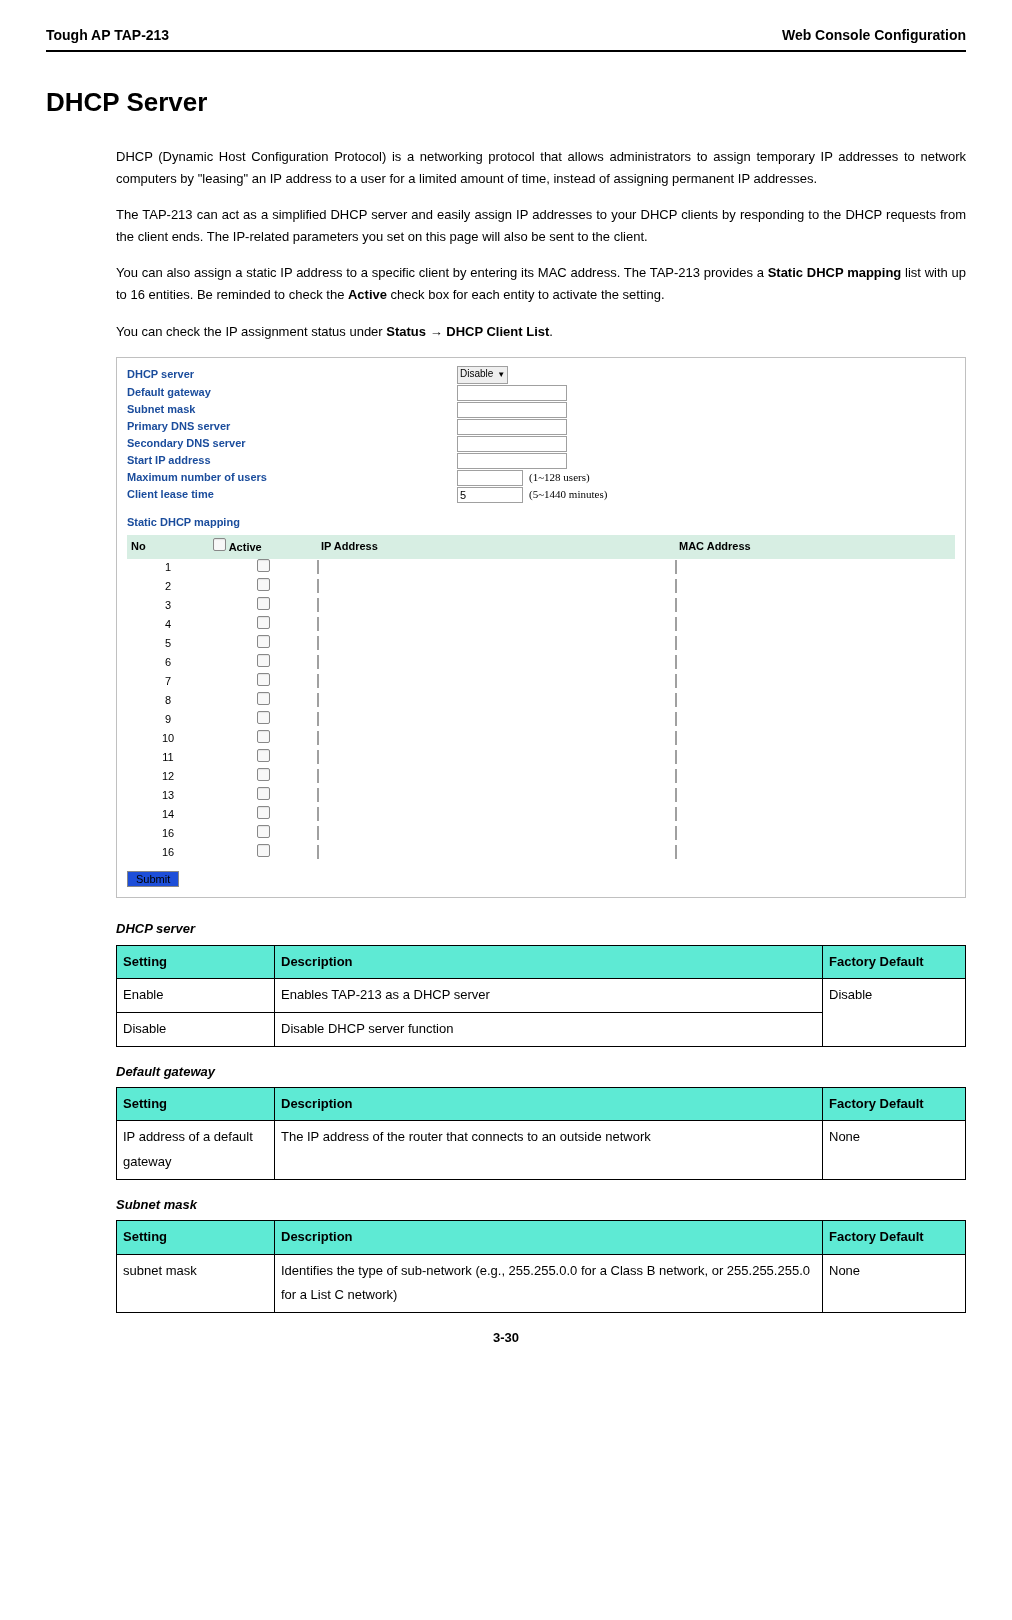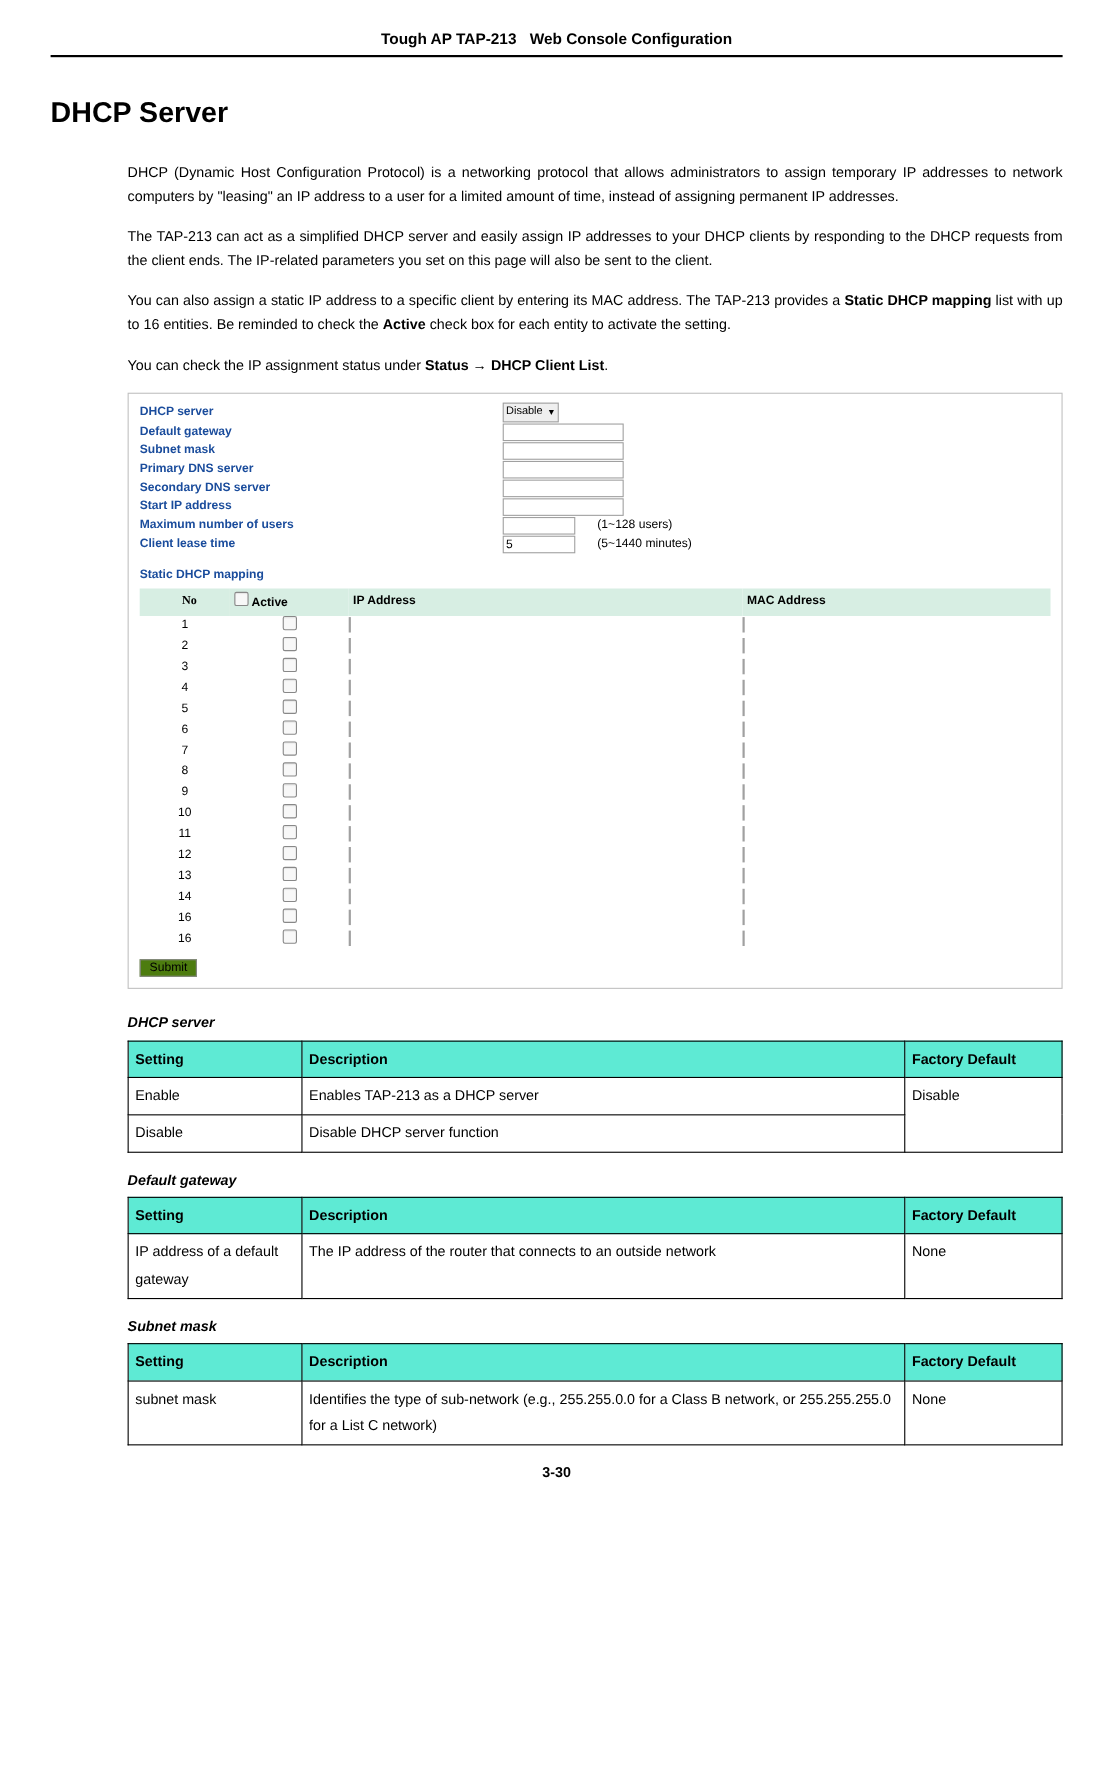--- a/index.html
+++ b/index.html
@@ -8,21 +8,21 @@
     color: #000;
     background: #fff;
     margin: 0;
     padding: 24px 46px 40px 46px;
     width: 1012px;
     box-sizing: border-box;
     line-height: 1.7;
   }
   .page-header {
     display: flex;
-    justify-content: center;
+    justify-content: space-between;
     font-weight: bold;
     font-size: 14px;
     border-bottom: 2px solid #000;
     padding-bottom: 2px;
     margin-bottom: 28px;
     gap: 12px;
   }
   h1 {
     font-size: 26px;
     font-weight: bold;
@@ -83,35 +83,36 @@
     border: 1px solid #a0a0a0;
     background: #efefef;
     font-size: 10px;
     padding: 0 2px;
     display: inline-flex;
     align-items: center;
     gap: 4px;
   }
   .fig-select .caret { font-size: 8px; }
   .fig-note {
-    margin-left: 20px;
+    margin-left: 6px;
+    font-family: Liberation Serif, serif;
   }
   .map-table {
     border-collapse: collapse;
     width: 100%;
     margin-top: 2px;
   }
   .map-table th {
     background: #d7eee3;
     font-size: 11px;
     font-weight: bold;
     padding: 3px 4px;
     text-align: left;
   }
-  .map-table th.num { width: 48px; text-align: right; padding-right: 30px; font-family: Liberation Serif, serif;}
+  .map-table th.num { width: 48px; text-align: left; padding-right: 30px;}
   .map-table th.active { width: 100px; }
   .map-table th.ip { width: 350px; }
   .map-table td {
     text-align: center;
     padding: 0;
     height: 19px;
   }
   .map-table td.ip-cell, .map-table td.mac-cell {
     text-align: left;
   }
@@ -127,21 +128,21 @@
     height: 11px;
     border: 1px solid #888;
     border-radius: 2px;
     background: #f8f8f8;
     display: inline-block;
     box-shadow: inset 0 1px 1px rgba(0,0,0,0.08);
   }
   .submit-btn {
     margin-top: 8px;
     border: 1px solid #888;
-    background: #4d7c0f;
+    background: #1d4ed8;
     font-size: 11px;
     padding: 1px 8px;
     font-family: Arial, sans-serif;
   }
   
   .param-title {
     font-style: italic;
     font-weight: bold;
     font-size: 13px;
     margin: 6px 0 4px 0;

